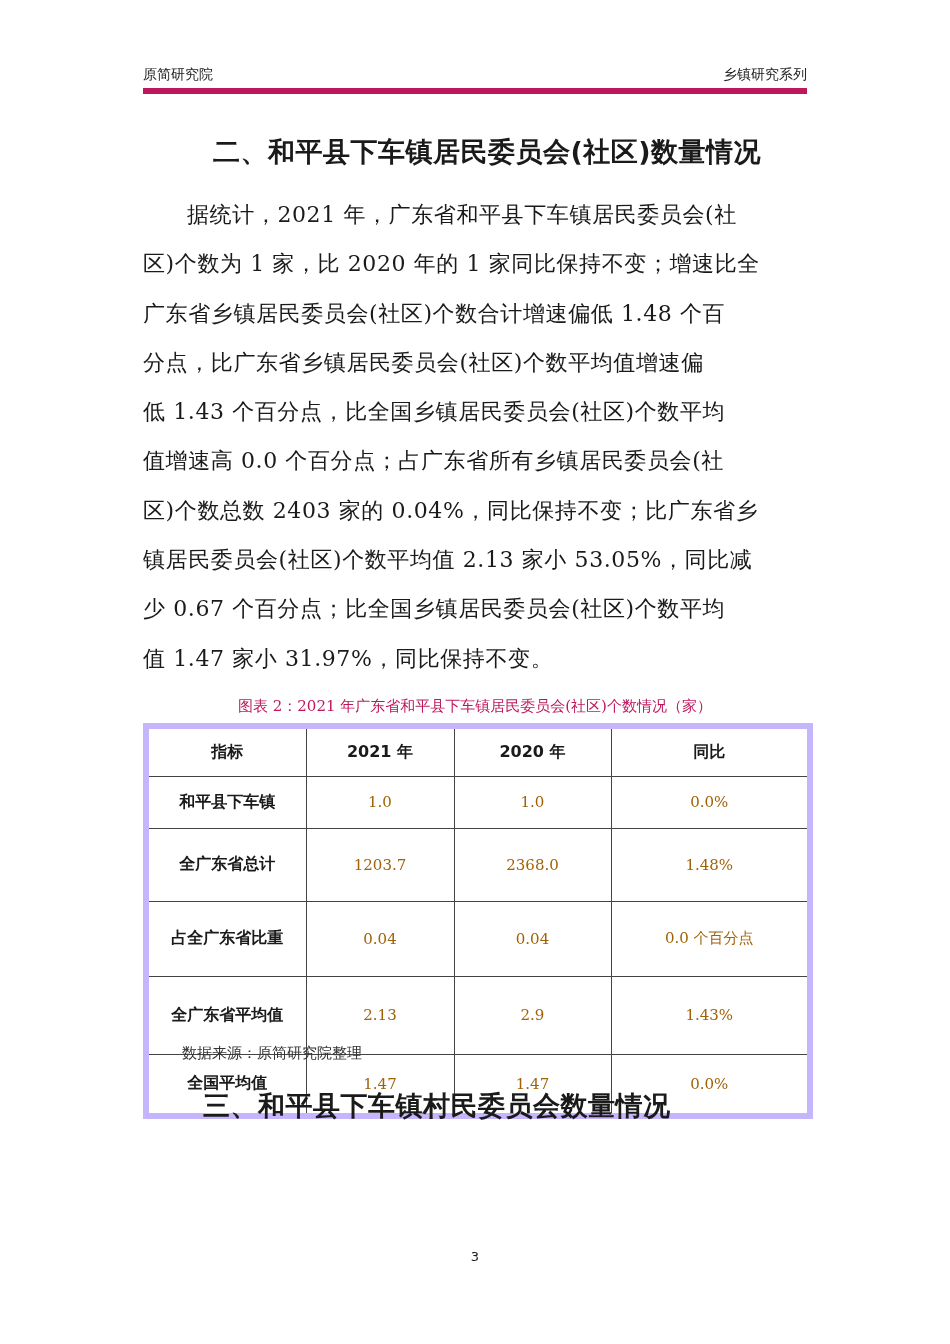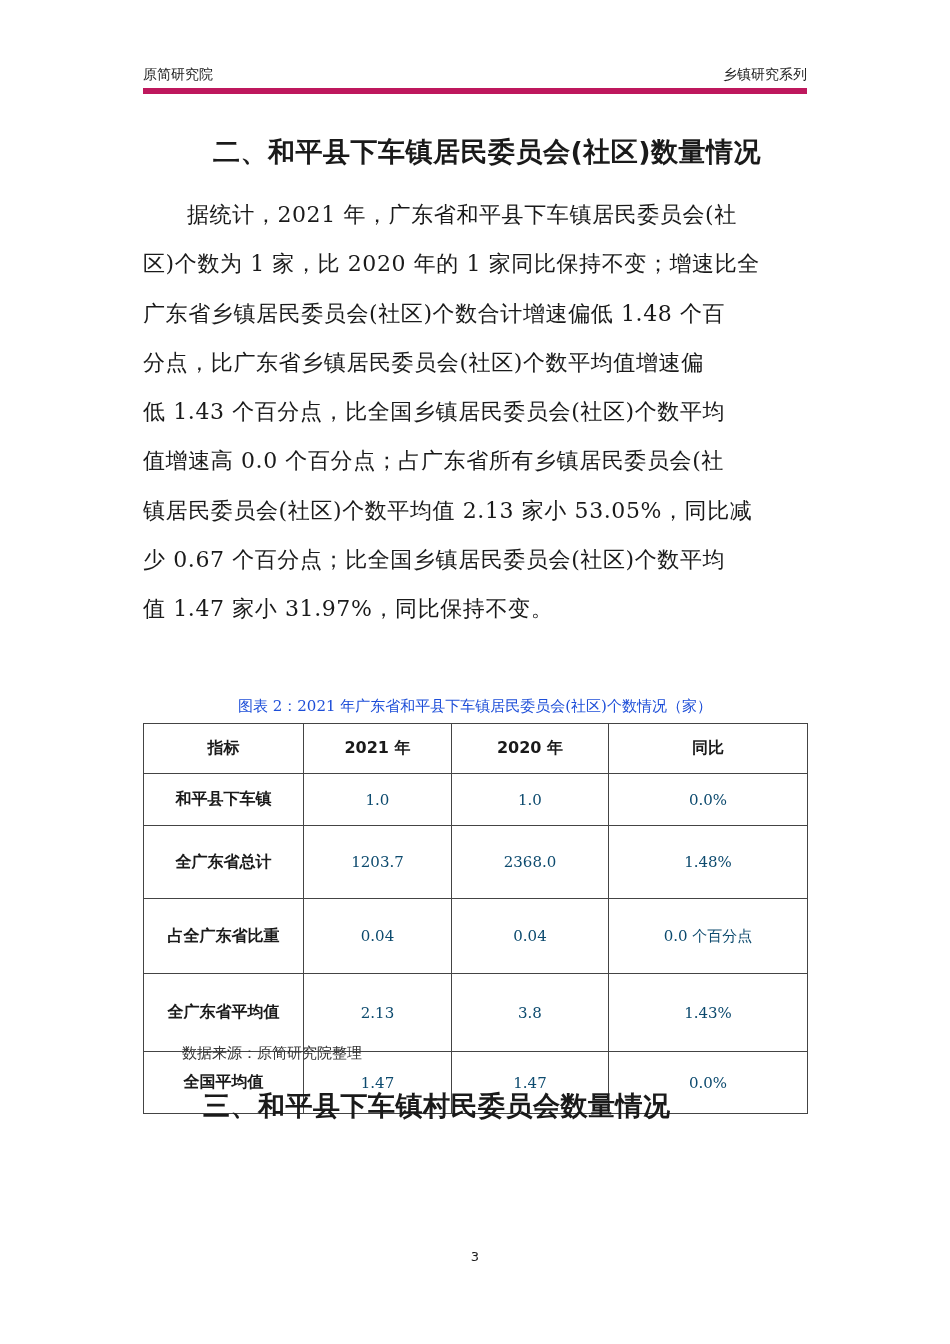--- a/index.html
+++ b/index.html
@@ -11,28 +11,28 @@
   .page-header .right { position: absolute; right: 0; top: 0; font-family: "DejaVu Sans", "Liberation Sans", sans-serif; font-size: 14px; }
   .h2 { position: absolute; left: 0; width: 950px; text-align: center;
         font-family: "DejaVu Sans", "Liberation Sans", sans-serif; font-weight: bold; font-size: 27px; letter-spacing: 0.5px; }
   .h2.s2 { top: 134px; left: 12px; }
   .h2.s3 { top: 1088px; left: 203px; width: auto; text-align: left; }
   .para { position: absolute; left: 143px; top: 190px; width: 666px; font-size: 22px;
           line-height: 49.3px; text-align: justify; letter-spacing: 0.6px; }
   .para .line { display: block; white-space: nowrap; }
   .para .indent { padding-left: 44px; }
   .caption { position: absolute; left: 143px; width: 664px; top: 697px; text-align: center;
-             font-size: 15px; color: #1d4ed8; }
+             font-size: 15px; color: #be185d; }
   table.data { position: absolute; left: 143px; top: 723px; width: 664px; border-collapse: collapse;
                table-layout: fixed; }
   table.data td, table.data th { border: 1px solid #444; text-align: center; vertical-align: middle; padding: 0; }
-  table.data { border: 1px solid #c4b5fd; }
+  table.data { border: 6px solid #c4b5fd; }
   table.data th { font-family: "DejaVu Sans", "Liberation Sans", sans-serif; font-weight: bold; font-size: 16px; }
   table.data td.label { font-family: Liberation Mono, monospace; font-weight: bold; font-size: 16px; }
-  table.data td.val { font-size: 15px; color: #0c4a6e; }
+  table.data td.val { font-size: 15px; color: #a16207; }
   .source { position: absolute; left: 182px; top: 1044px; font-size: 15px; color: #333; }
   .page-num { position: absolute; left: 0; width: 950px; top: 1249px; text-align: center;
               font-family: "DejaVu Sans", "Liberation Sans", sans-serif; font-size: 13px; }
 </style>
 </head>
 <body>
 
 <div class="page-header">
   <span class="left">原简研究院</span>
   <span class="right">乡镇研究系列</span>
@@ -40,20 +40,21 @@
 
 <div class="h2 s2">二、和平县下车镇居民委员会(社区)数量情况</div>
 
 <div class="para">
   <span class="line indent">据统计，2021 年，广东省和平县下车镇居民委员会(社</span>
   <span class="line">区)个数为 1 家，比 2020 年的 1 家同比保持不变；增速比全</span>
   <span class="line">广东省乡镇居民委员会(社区)个数合计增速偏低 1.48 个百</span>
   <span class="line">分点，比广东省乡镇居民委员会(社区)个数平均值增速偏</span>
   <span class="line">低 1.43 个百分点，比全国乡镇居民委员会(社区)个数平均</span>
   <span class="line">值增速高 0.0 个百分点；占广东省所有乡镇居民委员会(社</span>
+  <span class="line">区)个数总数 2403 家的 0.04%，同比保持不变；比广东省乡</span>
   <span class="line">镇居民委员会(社区)个数平均值 2.13 家小 53.05%，同比减</span>
   <span class="line">少 0.67 个百分点；比全国乡镇居民委员会(社区)个数平均</span>
   <span class="line">值 1.47 家小 31.97%，同比保持不变。</span>
 </div>
 
 <div class="caption">图表 2：2021 年广东省和平县下车镇居民委员会(社区)个数情况（家）</div>
 
 <table class="data">
   <colgroup>
     <col style="width:160px">
@@ -82,21 +83,21 @@
   </tr>
   <tr style="height:75px">
     <td class="label">占全广东省比重</td>
     <td class="val">0.04</td>
     <td class="val">0.04</td>
     <td class="val">0.0 个百分点</td>
   </tr>
   <tr style="height:78px">
     <td class="label">全广东省平均值</td>
     <td class="val">2.13</td>
-    <td class="val">3.8</td>
+    <td class="val">2.9</td>
     <td class="val">1.43%</td>
   </tr>
   <tr style="height:62px">
     <td class="label">全国平均值</td>
     <td class="val">1.47</td>
     <td class="val">1.47</td>
     <td class="val">0.0%</td>
   </tr>
 </tbody>
   </table>

